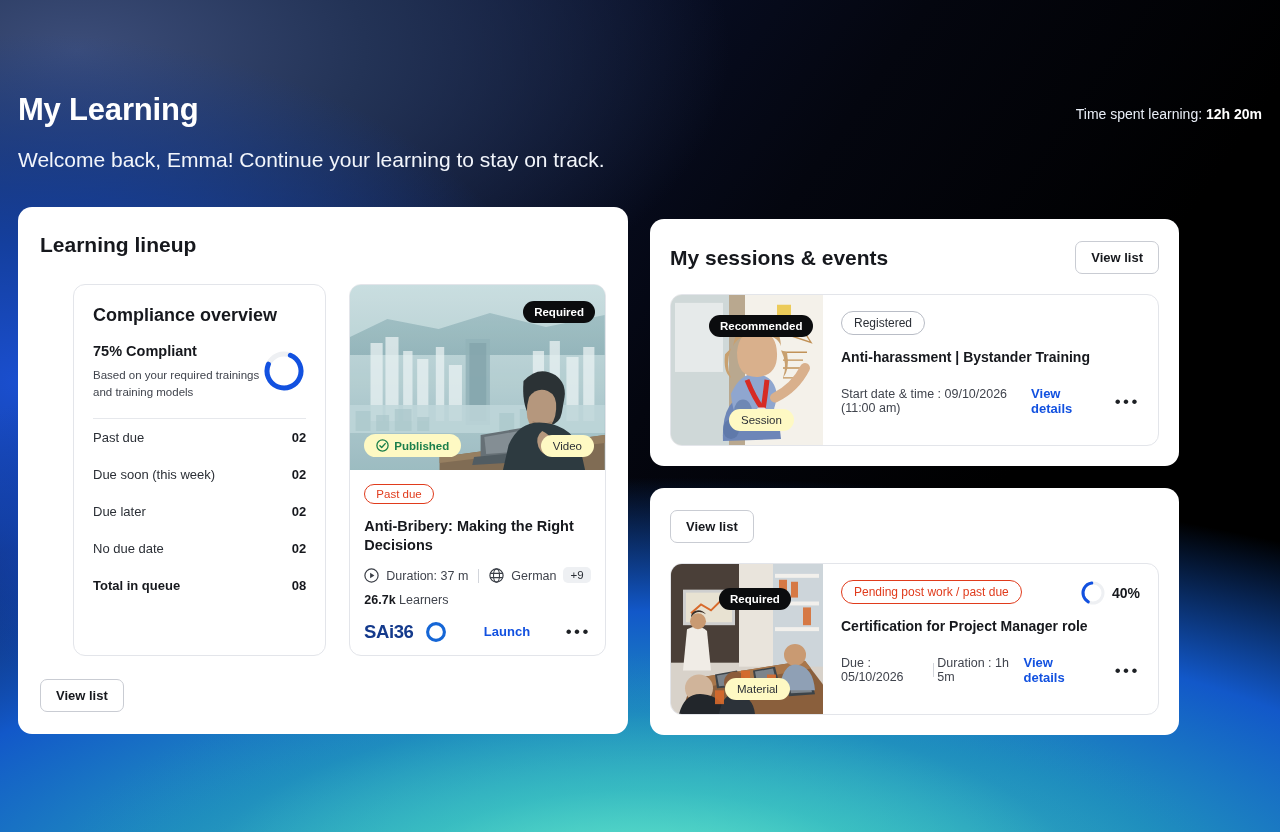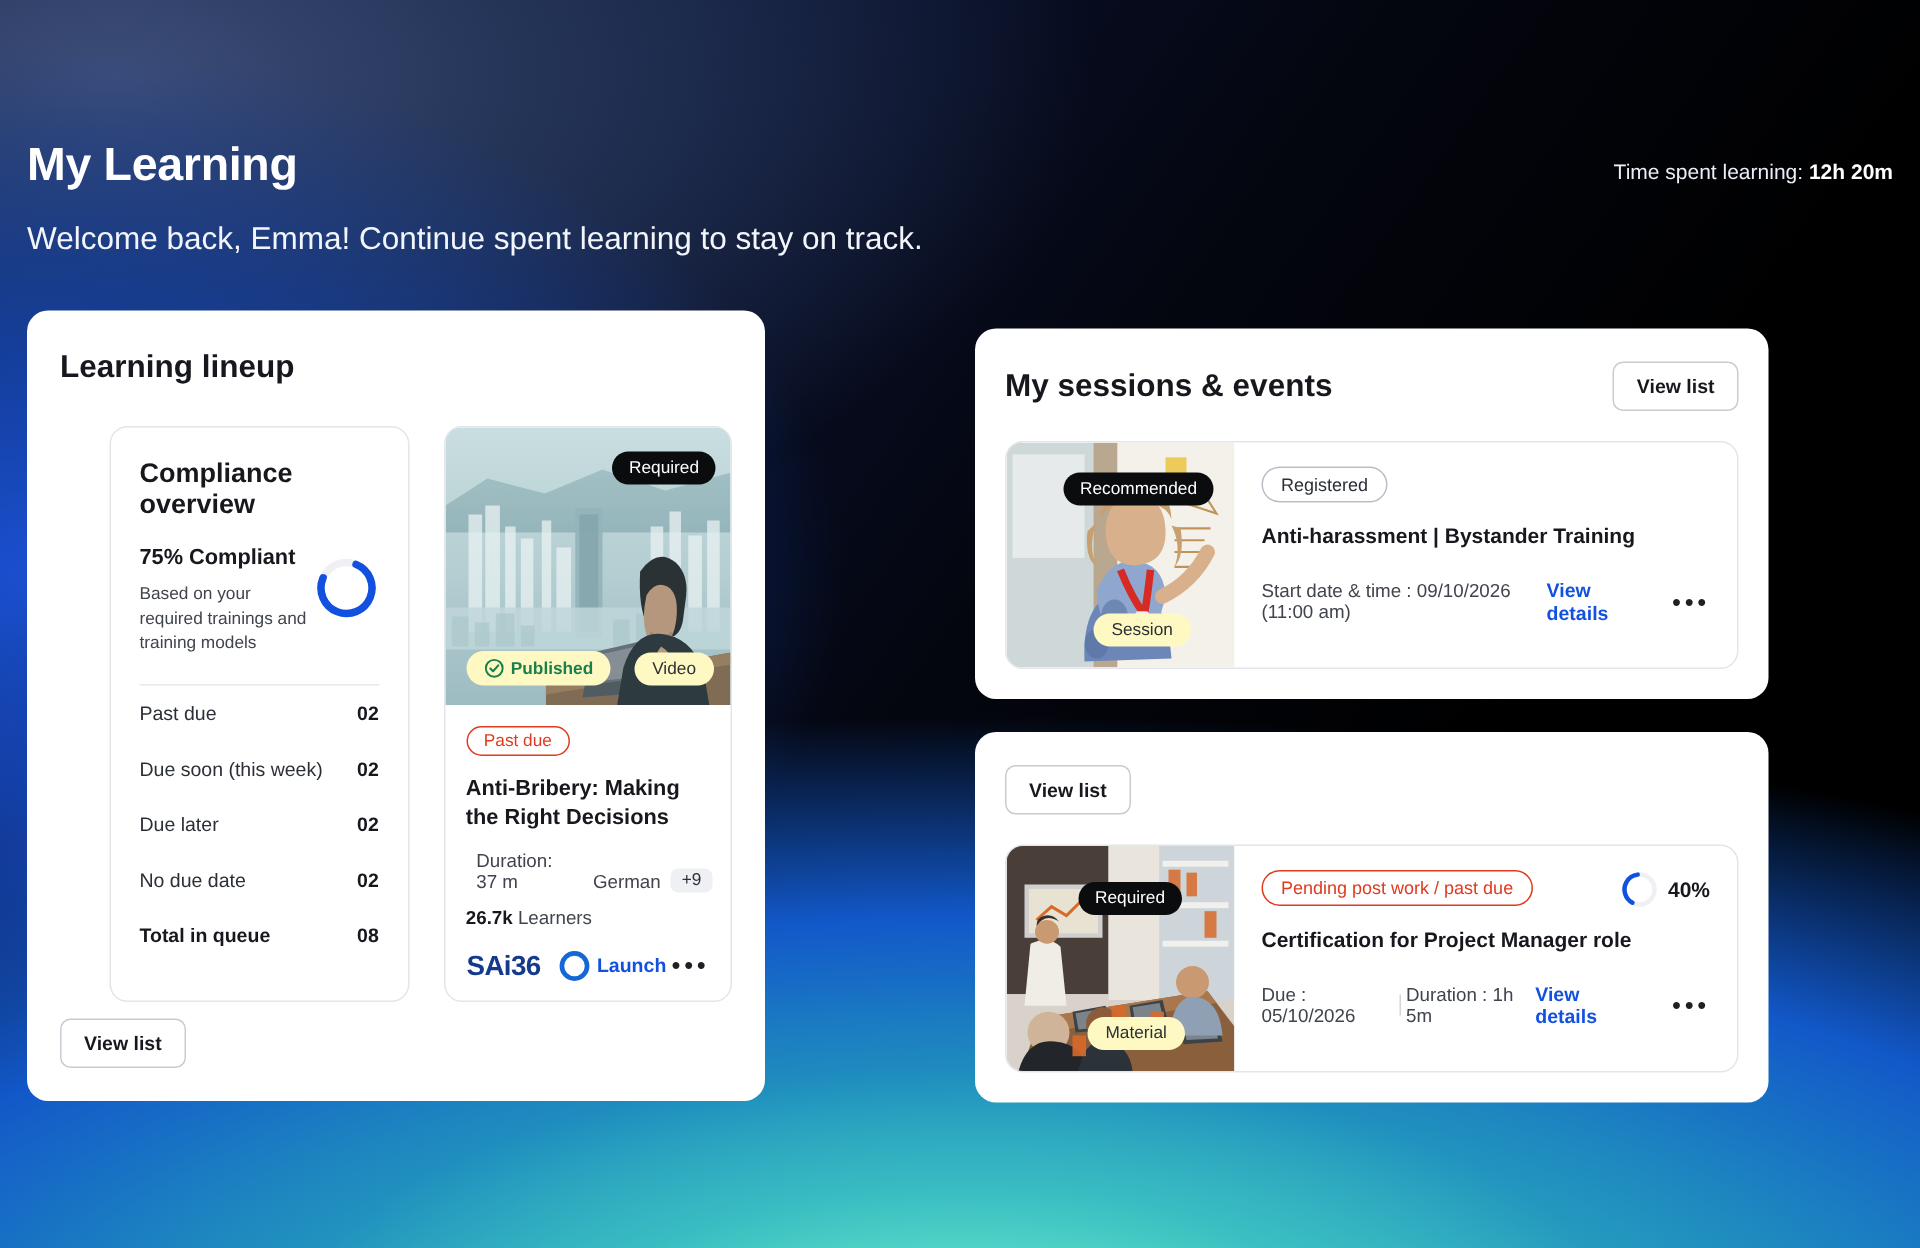--- a/index.html
+++ b/index.html
@@ -41,21 +41,21 @@
     margin-top: 20px; font-size: 21px; color: #f2f5fb; font-weight: 400;
   }
   .time-spent {
     position: absolute; right: 0; top: 14px;
     font-size: 14px; color: #e9eef7;
   }
   .time-spent b { color: #ffffff; font-weight: bold; }
 
   
   .layout { position: absolute; left: 18px; top: 207px; width: 1244px; }
-  .col-left { position: absolute; left: 0; top: 0; width: 492px; }
+  .col-left { position: absolute; left: 0; top: 0; width: 610px; }
   .col-right { position: absolute; left: 632px; top: 12px; width: 529px; }
 
   .panel {
     background: #ffffff; border-radius: 14px;
   }
   .panel-title { font-size: 21px; font-weight: bold; color: #16181d; }
 
   
   .learning-panel { padding: 26px 22px 24px 22px; min-height: 527px; position: relative; }
   .lineup-row { display: flex; gap: 23px; margin-top: 27px; padding-left: 33px; }
@@ -78,21 +78,21 @@
   .comp-item .val { font-weight: bold; color: #16181d; font-size: 13px; }
   .comp-item.total { font-weight: bold; color: #16181d; }
 
   
   .course-card { width: 273px; border: 1px solid #e3e5ea; border-radius: 12px; overflow: hidden; background: #fff; }
   .course-thumb {
     position: relative; height: 185px; overflow: hidden;
     background: linear-gradient(175deg, #cfe0e2 0%, #b3ccd1 42%, #9dbcc2 70%, #7ea4ab 100%);
   }
   .badge-dark {
-    position: absolute; background: #0b0c0e; color: #fff; font-size: 11.5px; font-weight: normal;
+    position: absolute; background: #0b0c0e; color: #fff; font-size: 11.5px; font-weight: bold;
     padding: 5px 11px; border-radius: 999px;
   }
   .badge-white {
     position: absolute; background: #fef9c3; color: #2b2f36; font-size: 11.5px;
     padding: 5px 12px; border-radius: 999px; display: flex; align-items: center; gap: 5px;
   }
   .badge-white.published { color: #1a7f4b; font-weight: bold; }
 
   .course-body { padding: 14px 14px 12px 14px; }
   .pill-red {
@@ -141,21 +141,21 @@
 </style>
 </head>
 <body>
 
 <div class="bg"></div>
 <div class="bg-leftblue"></div>
 <div class="bg-bottom-glow"></div>
 
 <div class="header">
   <div class="page-title">My Learning</div>
-  <div class="welcome">Welcome back, Emma! Continue spent learning to stay on track.</div>
+  <div class="welcome">Welcome back, Emma! Continue your learning to stay on track.</div>
   <div class="time-spent">
     <span>Time spent learning: </span><b>12h 20m</b>
   </div>
 </div>
 
 <div class="layout">
 
   <div class="col-left">
     <div class="panel learning-panel">
       <div class="panel-title">Learning lineup</div>

